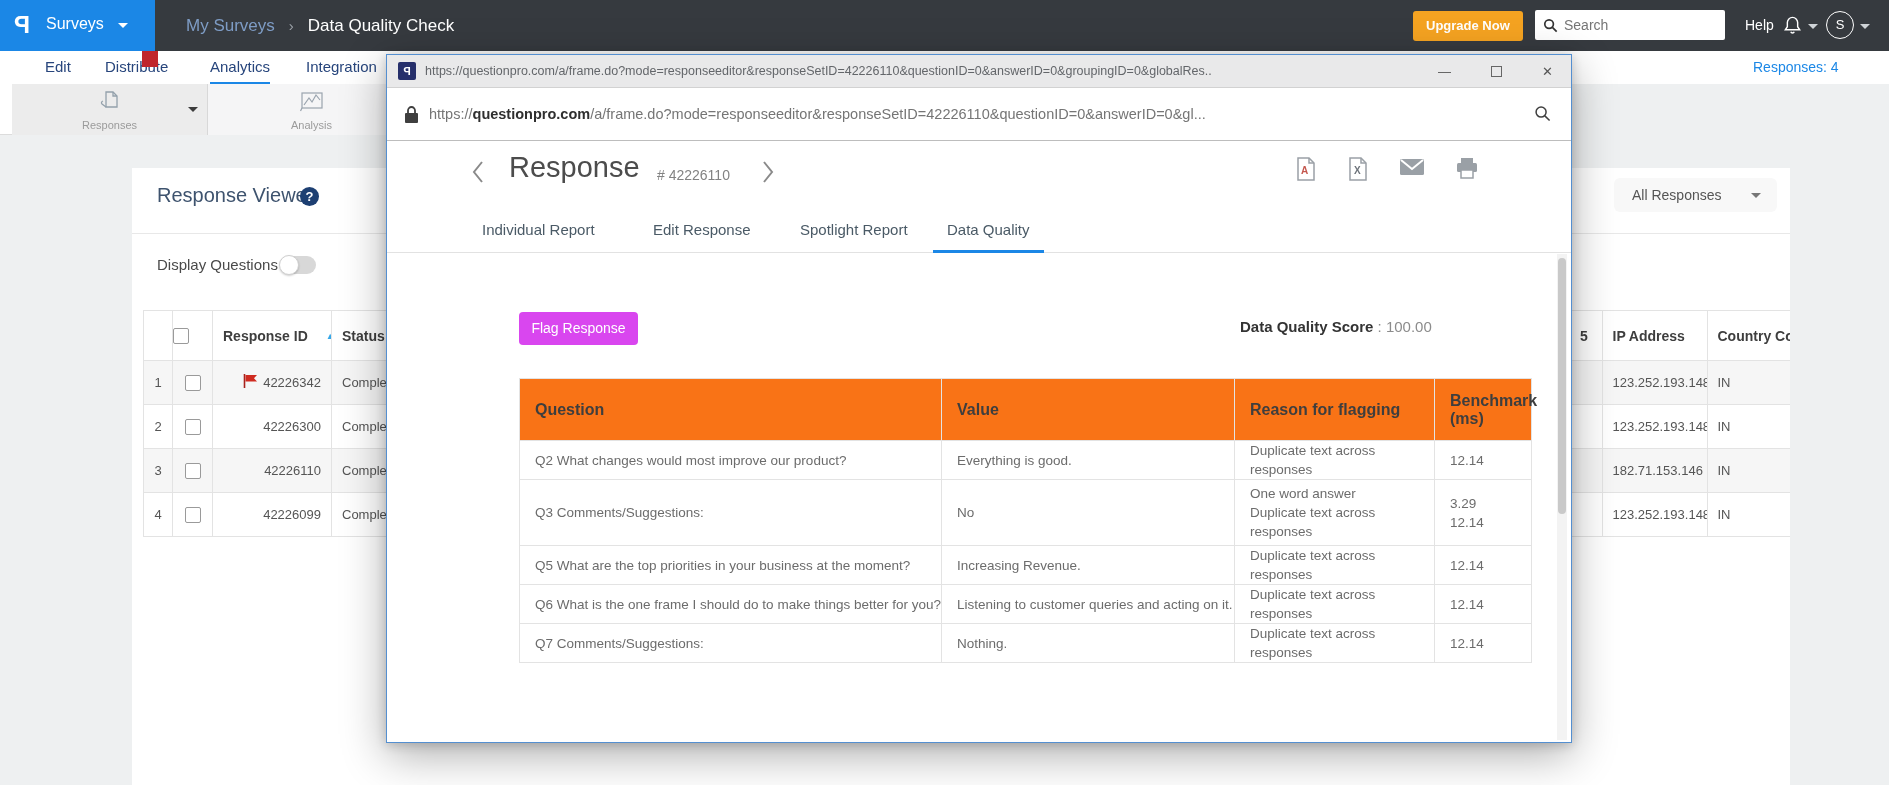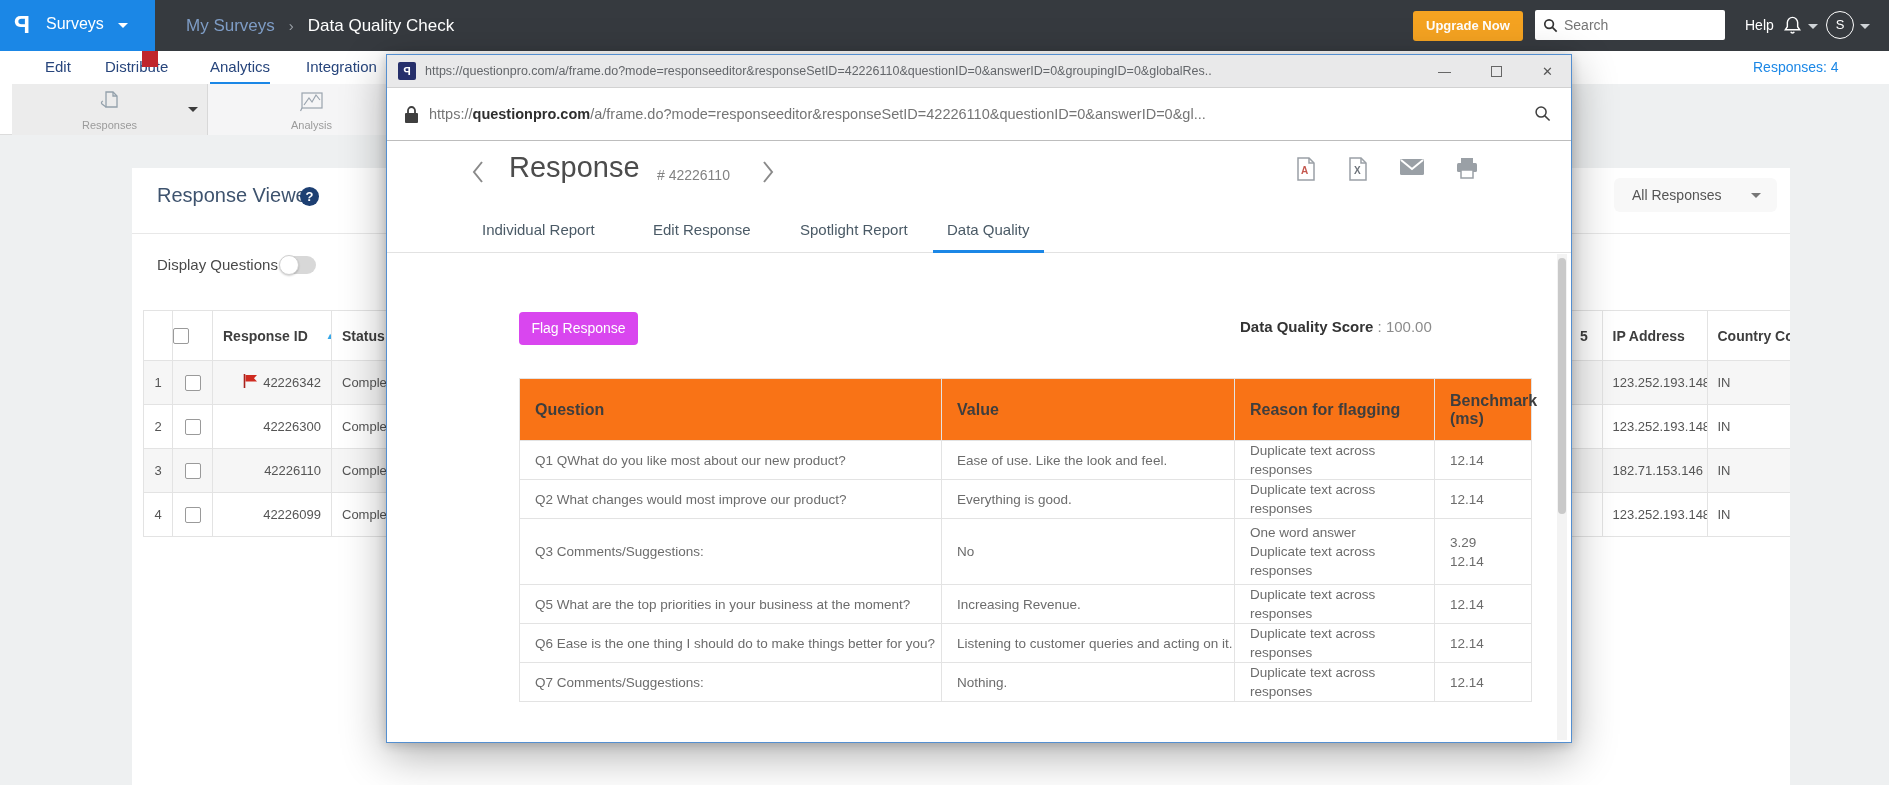--- a/index.html
+++ b/index.html
@@ -376,30 +376,20 @@
       <thead>
           <tr id="dq-head">
             <th>Question</th>
             <th>Value</th>
             <th>Reason for flagging</th>
             <th>Benchmark (ms)</th>
           </tr>
         </thead>
       <tbody id="dq-rows">
           <tr style="height: 31px;">
-            <td>Q1  QWhat do you like most about our new product?</td>
-            <td>Ease of use. Like the look and feel.</td>
-            <td>
-              <div>Duplicate text across responses</div>
-            </td>
-            <td>
-              <div>12.14</div>
-            </td>
-          </tr>
-          <tr style="height: 31px;">
             <td>Q2 What changes would most improve our product?</td>
             <td>Everything is good.</td>
             <td>
               <div>Duplicate text across responses</div>
             </td>
             <td>
               <div>12.14</div>
             </td>
           </tr>
           <tr style="height: 66px;">
@@ -418,21 +408,21 @@
             <td>Q5 What are the top priorities in your business at the moment?</td>
             <td>Increasing Revenue.</td>
             <td>
               <div>Duplicate text across responses</div>
             </td>
             <td>
               <div>12.14</div>
             </td>
           </tr>
           <tr style="height: 31px;">
-            <td>Q6 Ease is the one thing I should do to make things better for you?</td>
+            <td>Q6 What is the one frame I should do to make things better for you?</td>
             <td>Listening to customer queries and acting on it.</td>
             <td>
               <div>Duplicate text across responses</div>
             </td>
             <td>
               <div>12.14</div>
             </td>
           </tr>
           <tr style="height: 31px;">
             <td>Q7 Comments/Suggestions:</td>

